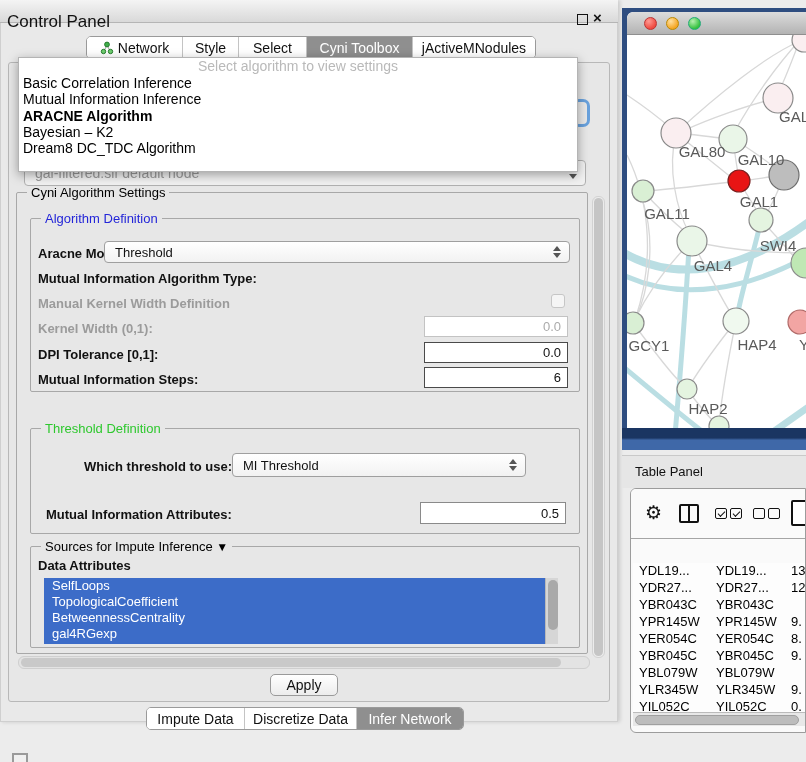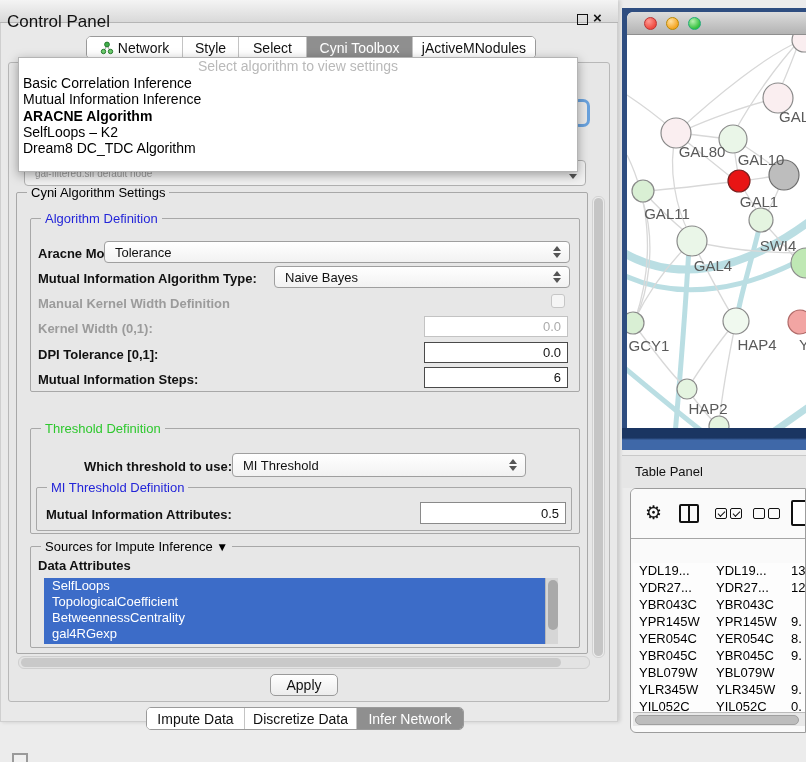--- a/index.html
+++ b/index.html
@@ -42,21 +42,21 @@
 
   .field { position:absolute; background:#fff; border:1px solid #4a4a4a; font-size:13px; color:#111; display:flex; align-items:center; justify-content:flex-end; padding-right:6px; }
   .field.disabled { border:1px solid #c3c3c3; color:#ababab; }
   .cbx { position:absolute; width:14px; height:14px; border:1px solid #c6c6c6; border-radius:3px; background:#f5f5f5; }
 
   
   .popup { left:18px; top:57px; width:560px; height:115px; background:#fff; border:1px solid #b4b4b4; box-shadow:0 3px 10px rgba(0,0,0,.35); z-index:50; }
   .popup .ph { height:17px; text-align:center; color:#b9b9b9; font-size:14px; line-height:17px; }
   .popup .it { height:16.3px; font-size:14px; line-height:16px; color:#000; padding-left:4px; white-space:nowrap; }
   .popup .it.bold { font-weight:bold; }
-  .behind-combo { left:24px; top:160px; width:562px; height:26px; background:#f1f1f1; border:1px solid #b0b0b0; border-radius:4px; font-size:10px; color:#9a9a9a; display:flex; align-items:center; padding-left:10px; z-index:5; }
+  .behind-combo { left:24px; top:160px; width:562px; height:26px; background:#f1f1f1; border:1px solid #b0b0b0; border-radius:4px; font-size:14px; color:#9a9a9a; display:flex; align-items:center; padding-left:10px; z-index:5; }
   .focus-frag { left:572px; top:99px; width:18px; height:28px; border:3px solid #69a1dc; border-radius:7px; background:#e8e8e8; z-index:4; }
 
   
   .attr-list { left:44px; top:578px; width:514px; height:66px; background:#3c6cc8; overflow:hidden; }
   .attr-list .li { height:16px; line-height:16px; color:#fff; font-size:13px; padding-left:8px; }
   .list-scroll { position:absolute; right:0; top:0; width:13px; height:66px; background:#d6d6d6; border-left:1px solid #b9b9b9; }
   .list-thumb { position:absolute; left:1.5px; top:2px; width:10px; height:50px; background:#a9a9a9; border-radius:5px; }
 
   .vscroll { left:592px; top:196px; width:13px; height:462px; background:#ececec; border:1px solid #d2d2d2; border-radius:6px; }
   .vthumb { position:absolute; left:1px; top:1px; width:9px; height:458px; background:#c5c5c5; border-radius:5px; }
@@ -146,61 +146,54 @@
     <span>gal-filtered.sif default node</span>
     <span class="spinner"></span>
   </div>
   <div class="abs focus-frag"></div>
 
   <div class="abs popup">
     <div class="ph">Select algorithm to view settings</div>
     <div class="it">Basic Correlation Inference</div>
     <div class="it">Mutual Information Inference</div>
     <div class="it bold">ARACNE Algorithm</div>
-    <div class="it">SelfLoops – K2</div>
+    <div class="it">Bayesian – K2</div>
     <div class="it">Dream8 DC_TDC Algorithm</div>
   </div>
 
   <div class="grp" style="left:16px; top:192px; width:572px; height:462px;">
     <span class="legend">Cyni Algorithm Settings</span>
   </div>
 
   <div class="grp" style="left:30px; top:218px; width:550px; height:174px;">
     <span class="legend blue">Algorithm Definition</span>
   </div>
   <div class="abs blbl" style="left:38px; top:246px;">Aracne Mode:</div>
   <div class="combo" style="left:104px; top:241px; width:466px; height:22px;">
-    <span>Tolerance</span>
+    <span>Threshold</span>
     <span class="spinner"></span>
   </div>
   <div class="abs blbl" style="left:38px; top:271px;">Mutual Information Algorithm Type:</div>
-  <div class="combo" style="left:274px; top:266px; width:296px; height:22px;">
-    <span>Naive Bayes</span>
-    <span class="spinner"></span>
-  </div>
   <div class="abs glbl" style="left:38px; top:296px;">Manual Kernel Width Definition</div>
   <div class="cbx" style="left:551px; top:294px;"></div>
   <div class="abs glbl" style="left:38px; top:321px;">Kernel Width (0,1):</div>
   <div class="field disabled" style="left:424px; top:316px; width:144px; height:21px;">0.0</div>
   <div class="abs blbl" style="left:38px; top:347px;">DPI Tolerance [0,1]:</div>
   <div class="field" style="left:424px; top:342px; width:144px; height:21px;">0.0</div>
   <div class="abs blbl" style="left:38px; top:372px;">Mutual Information Steps:</div>
   <div class="field" style="left:424px; top:367px; width:144px; height:21px;">6</div>
 
 
   <div class="grp" style="left:30px; top:428px; width:550px; height:106px;">
     <span class="legend green">Threshold Definition</span>
   </div>
   <div class="abs blbl" style="left:84px; top:459px;">Which threshold to use:</div>
   <div class="combo" style="left:232px; top:453px; width:294px; height:24px;">
     <span>MI Threshold</span>
     <span class="spinner"></span>
-  </div>
-  <div class="grp" style="left:36px; top:487px; width:536px; height:44px;">
-    <span class="legend blue" style="background:#e7e7e7">MI Threshold Definition</span>
   </div>
   <div class="abs blbl" style="left:46px; top:507px;">Mutual Information Attributes:</div>
   <div class="field" style="left:420px; top:502px; width:146px; height:22px; border-color:#8a8a8a">0.5</div>
 
   <div class="grp" style="left:30px; top:546px; width:550px; height:102px;">
     <span class="legend">
       <span>Sources for Impute Inference</span>
       <span class="tri">▼</span>
     </span>
   </div>

